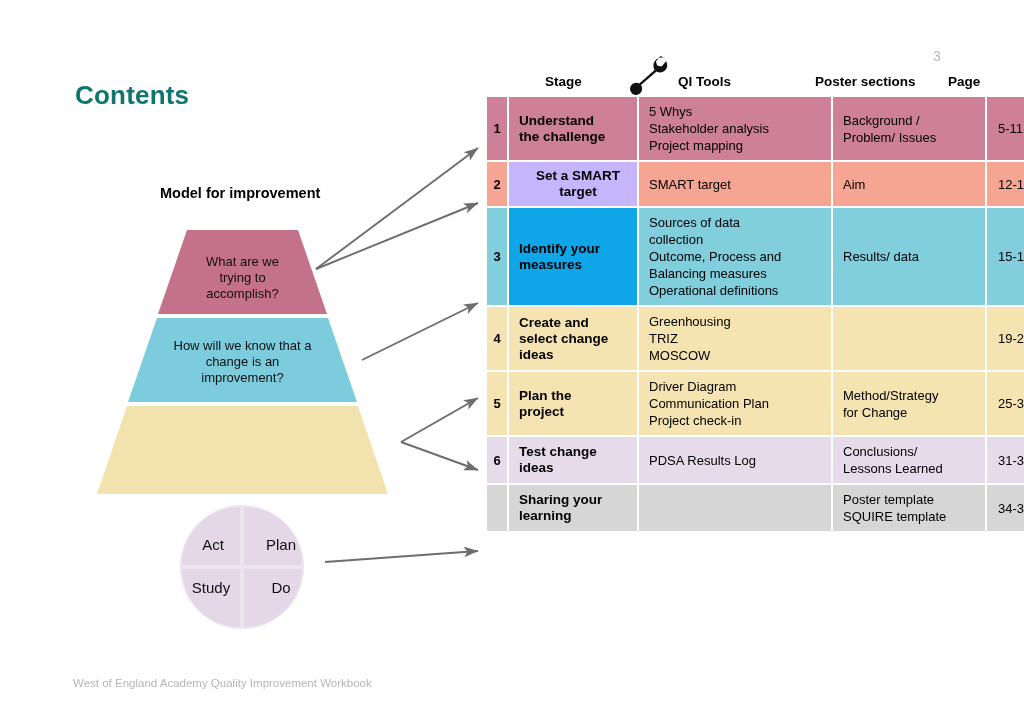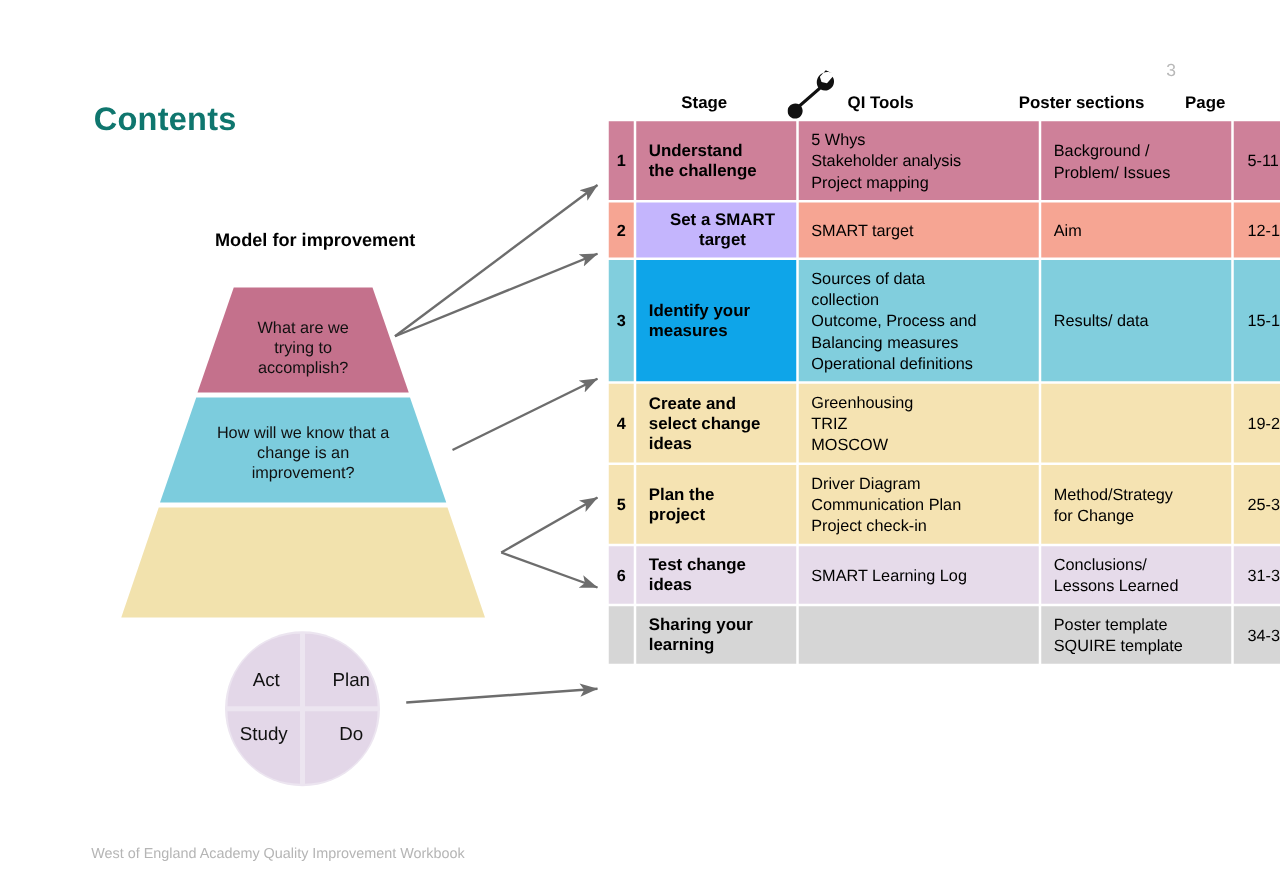--- a/index.html
+++ b/index.html
@@ -46,21 +46,20 @@
   }
 
   
   #model-title {
     position: absolute;
     left: 160px;
     top: 185px;
     font-size: 14.5px;
     font-weight: bold;
     color: #000;
-    margin-left: 12px;
   }
 
   #pyramid {
     position: absolute;
     left: 55px;
     top: 228px;
     width: 375px;
     height: 268px;
   }
   .pyr-label {
@@ -243,21 +242,21 @@
       <tr>
         <td class="c-num" style="background: rgb(245, 227, 178);">5</td>
         <td class="c-stage" style="background: rgb(245, 227, 178);">Plan the<br>project</td>
         <td class="c-tools" style="background: rgb(245, 227, 178);">Driver Diagram<br>Communication Plan<br>Project check-in</td>
         <td class="c-post" style="background: rgb(245, 227, 178);">Method/Strategy<br>for Change</td>
         <td class="c-page" style="background: rgb(245, 227, 178);">25-30</td>
       </tr>
       <tr>
         <td class="c-num" style="background: rgb(230, 219, 234);">6</td>
         <td class="c-stage" style="background: rgb(230, 219, 234);">Test change<br>ideas</td>
-        <td class="c-tools" style="background: rgb(230, 219, 234);">SMART Learning Log</td>
+        <td class="c-tools" style="background: rgb(230, 219, 234);">PDSA Results Log</td>
         <td class="c-post" style="background: rgb(230, 219, 234);">Conclusions/<br>Lessons Learned</td>
         <td class="c-page" style="background: rgb(230, 219, 234);">31-33</td>
       </tr>
       <tr>
         <td class="c-num" style="background: rgb(214, 214, 214);"></td>
         <td class="c-stage" style="background: rgb(214, 214, 214);">Sharing your<br>learning</td>
         <td class="c-tools" style="background: rgb(214, 214, 214);"></td>
         <td class="c-post" style="background: rgb(214, 214, 214);">Poster template<br>SQUIRE template</td>
         <td class="c-page" style="background: rgb(214, 214, 214);">34-38</td>
       </tr>

